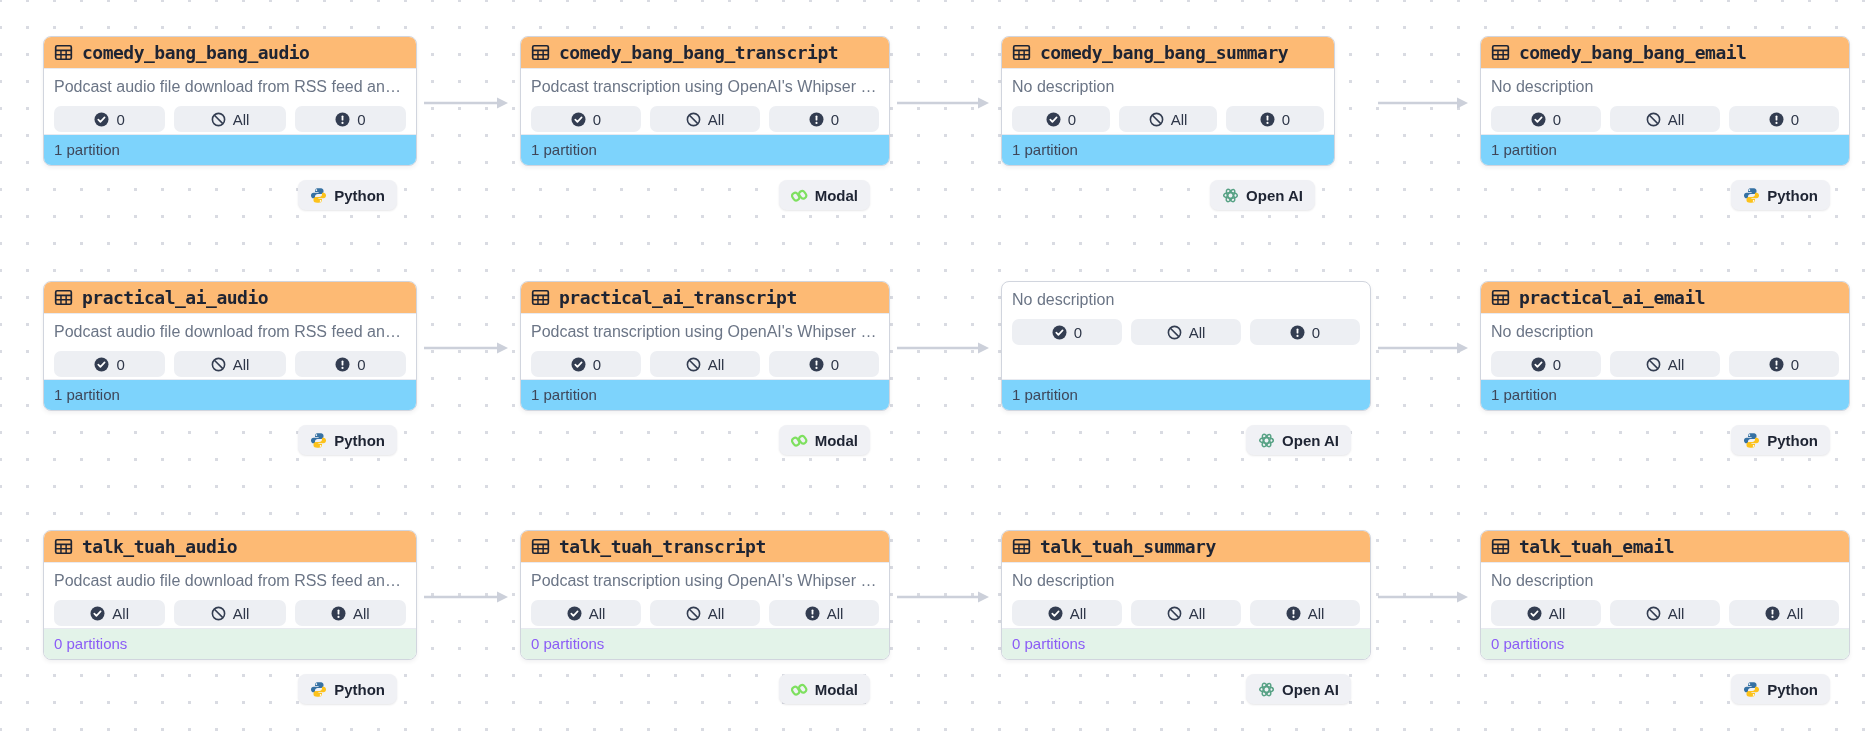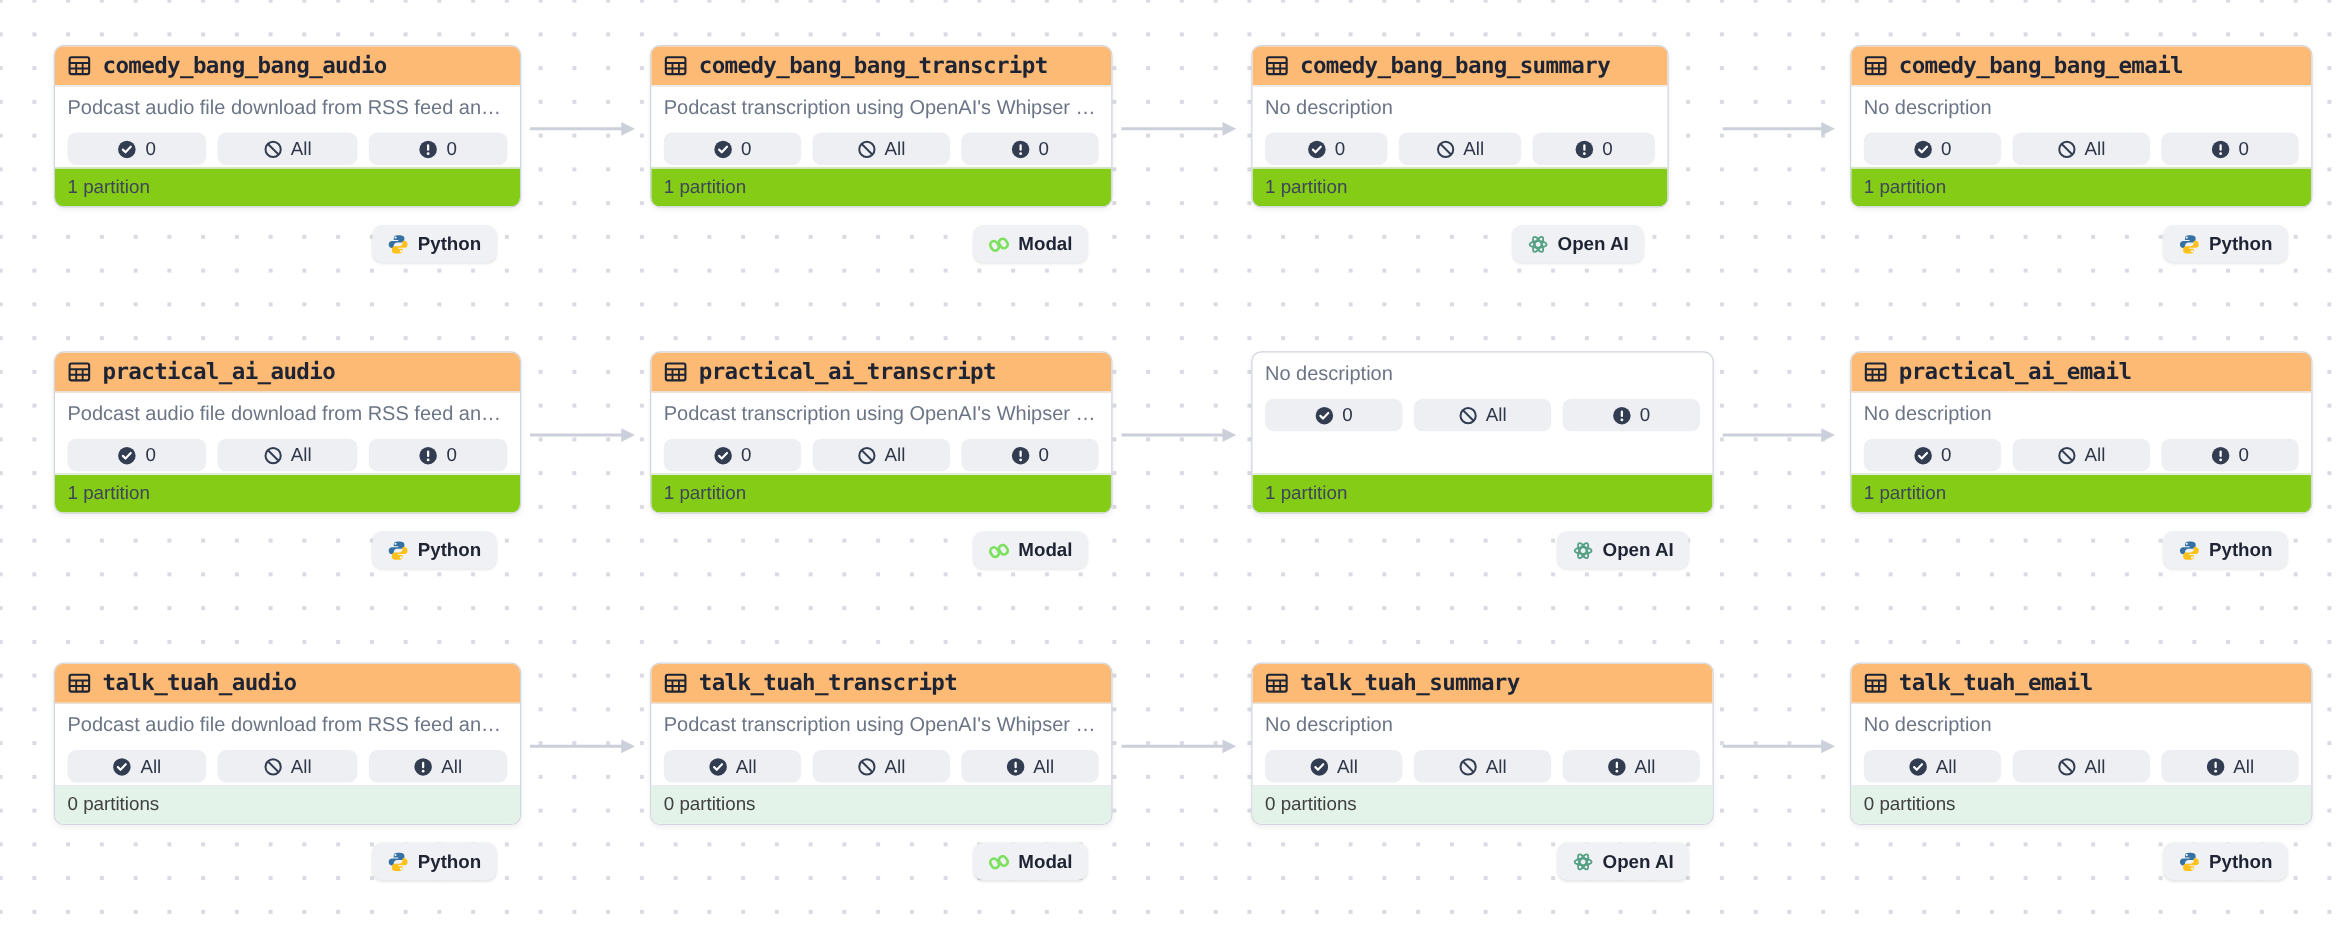--- a/index.html
+++ b/index.html
@@ -37,23 +37,23 @@
   }
   .badges{display:flex;gap:9px;margin-top:9px;}
   .badge{
     flex:1;height:26px;background:#edeff3;border-radius:7px;
     display:flex;align-items:center;justify-content:center;gap:7px;
     font-size:15px;color:#2e3648;cursor:pointer;
   }
   .card-footer{
     position:absolute;left:0;right:0;bottom:0;height:31px;box-sizing:border-box;
     line-height:30px;padding:0 10px;font-size:15px;color:#3e4659;
-    background:#84cc16;border-top:1px solid #e8eaf0;
+    background:#7dd3fc;border-top:1px solid #e8eaf0;
   }
-  .card-footer.green{background:#e3f3e9;color:#404040;border-top-color:#d4ecd e0;}
+  .card-footer.green{background:#e3f3e9;color:#8b5cf6;border-top-color:#d4ecd e0;}
   .tag{
     position:absolute;top:144px;right:20px;height:30px;box-sizing:border-box;
     background:#f0f1f5;border-radius:8px;box-shadow:0 1px 2px rgba(16,24,40,.10);
     display:inline-flex;align-items:center;gap:7px;padding:0 12px;
     font-size:15px;font-weight:bold;color:#1e2433;white-space:nowrap;cursor:pointer;
   }
   .tag-icon{display:inline-flex;flex:none;}
   .edge{position:absolute;pointer-events:none;}
 </style>
 </head>

